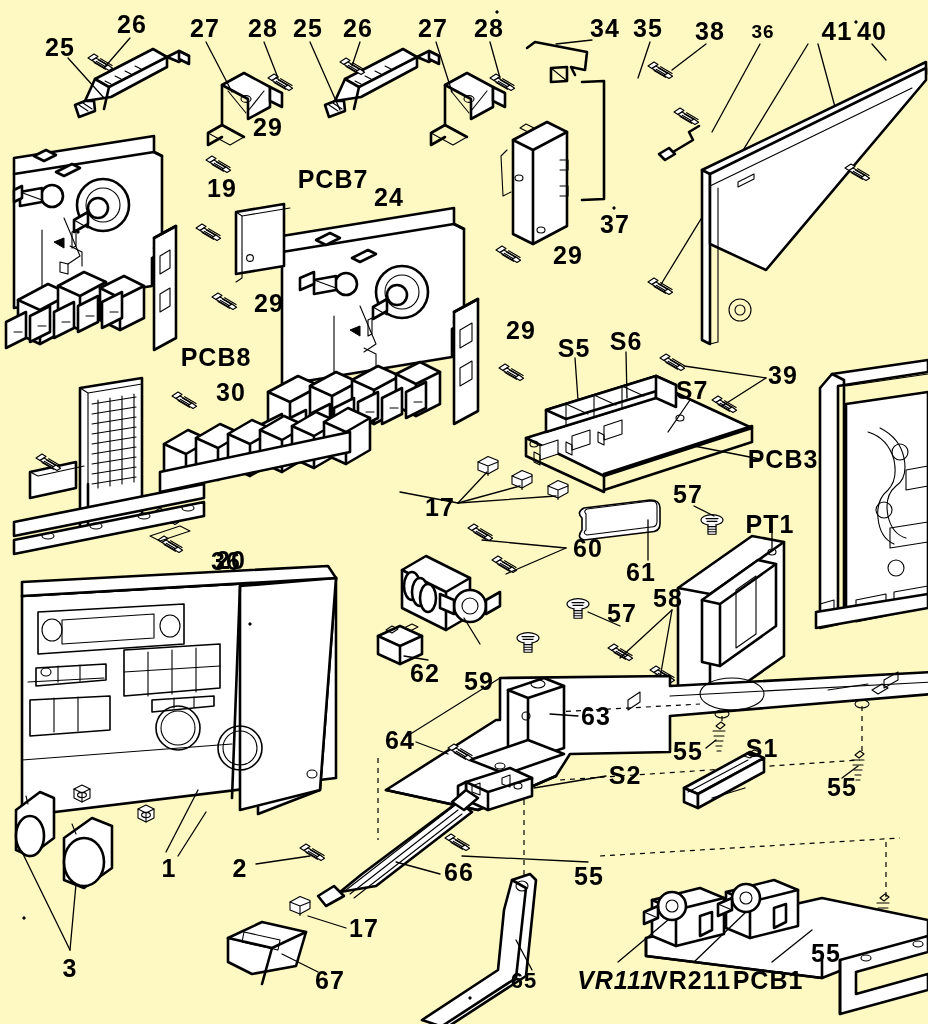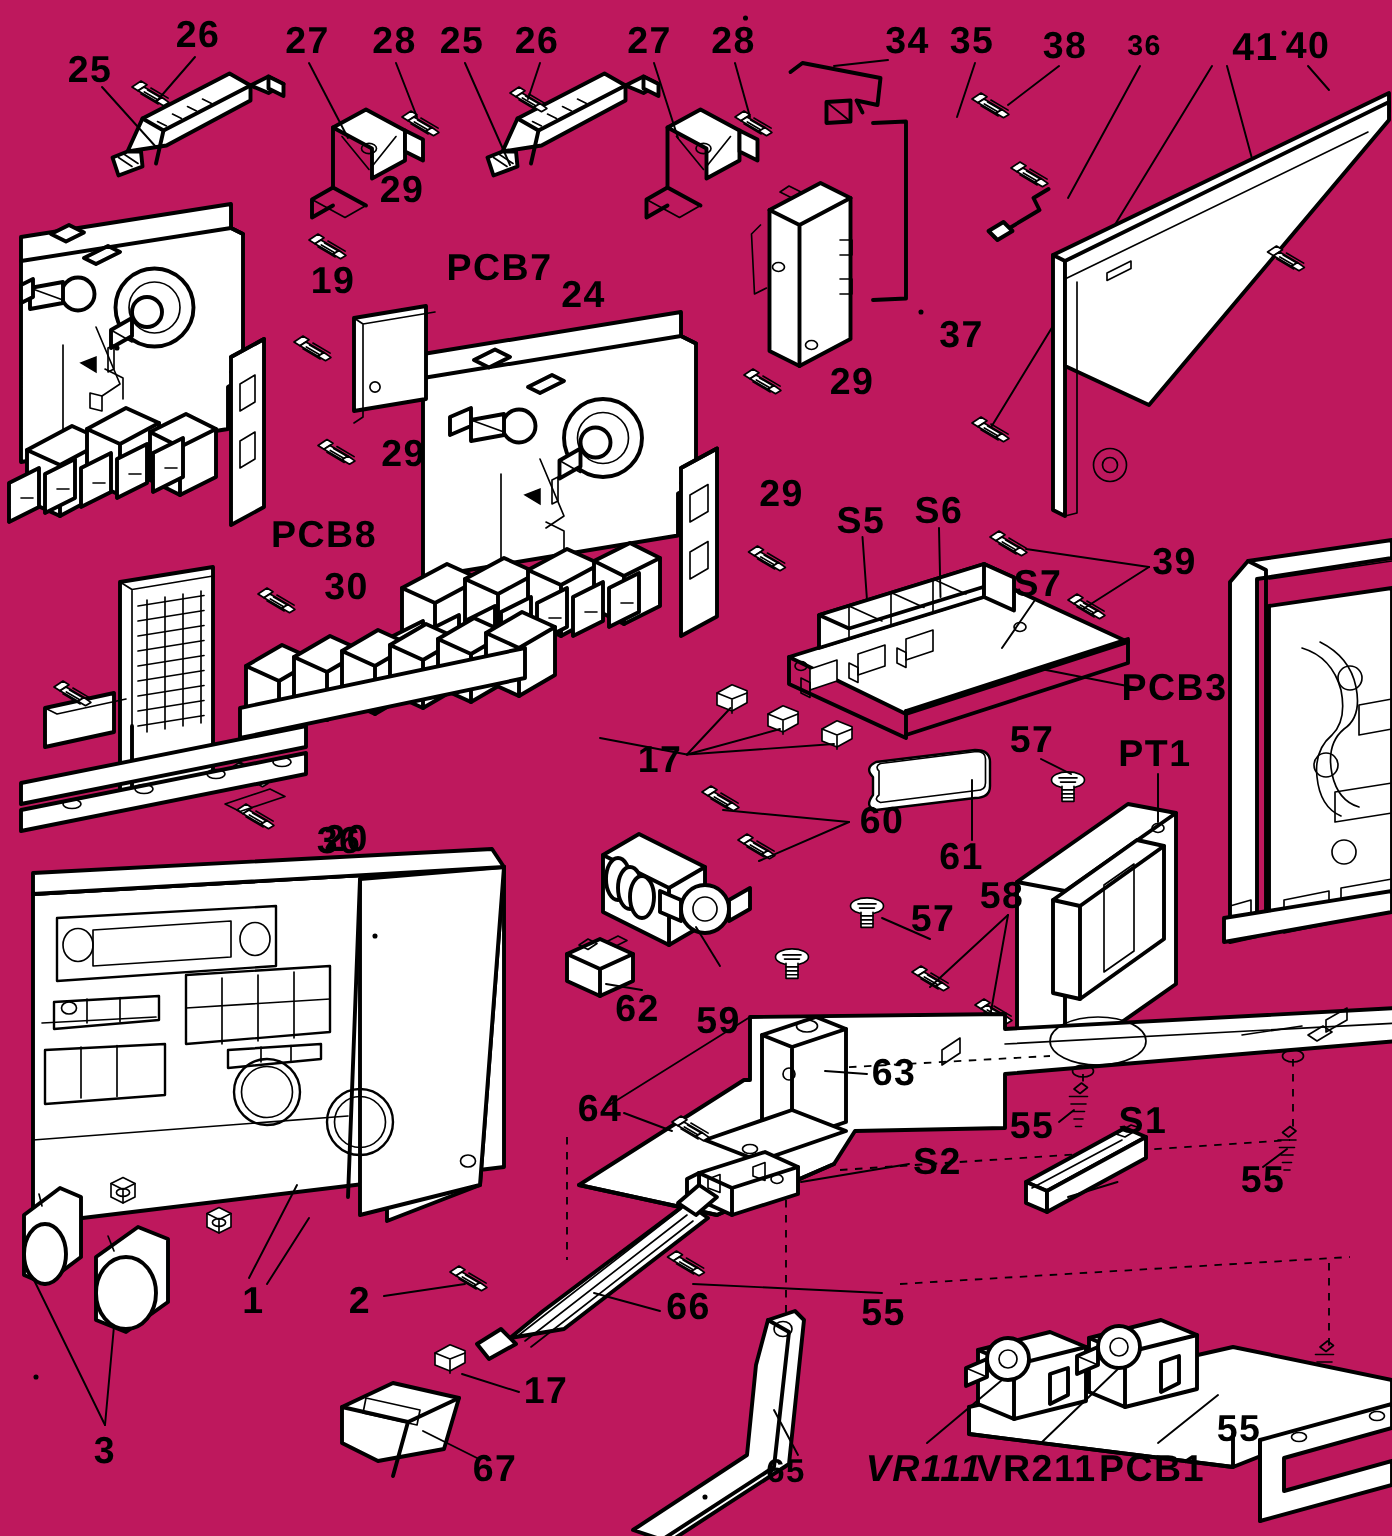--- a/index.html
+++ b/index.html
@@ -1,19 +1,19 @@
 <!DOCTYPE html>
 <html><head>
 <meta charset="utf-8">
 <title>Exploded Parts Diagram</title>
 <style>
   html,body{margin:0;padding:0;background:#fff;}
   body{width:928px;height:1024px;overflow:hidden;
        font-family:"Liberation Sans",sans-serif;color:#000;}
-  #sheet{position:relative;width:928px;height:1024px;background:#be185d;}
+  #sheet{position:relative;width:928px;height:1024px;background:#fef9c3;}
   #art{position:absolute;left:0;top:0;width:928px;height:1024px;}
   .lbl{position:absolute;font-family:"Liberation Sans",sans-serif;
        font-weight:700;color:#000;white-space:nowrap;line-height:1;
        letter-spacing:1px;transform:translate(-50%,-50%);
        -webkit-font-smoothing:none;}
 </style>
 </head>
 <body>
 
 <div id="sheet">
@@ -639,36 +639,36 @@
       <div class="lbl" style="left: 605px; top: 28px; font-size: 25px;">34</div>
       <div class="lbl" style="left: 648px; top: 28px; font-size: 25px;">35</div>
       <div class="lbl" style="left: 710px; top: 31px; font-size: 25px;">38</div>
       <div class="lbl" style="left: 763px; top: 31px; font-size: 19px;">36</div>
       <div class="lbl" style="left: 837px; top: 31px; font-size: 26px;">41</div>
       <div class="lbl" style="left: 872px; top: 31px; font-size: 25px;">40</div>
       <div class="lbl" style="left: 268px; top: 127px; font-size: 25px;">29</div>
       <div class="lbl" style="left: 222px; top: 188px; font-size: 25px;">19</div>
       <div class="lbl" style="left: 333px; top: 179px; font-size: 25px;">PCB7</div>
       <div class="lbl" style="left: 389px; top: 197px; font-size: 25px;">24</div>
-      <div class="lbl" style="left: 641px; top: 224px; font-size: 25px;">37</div>
+      <div class="lbl" style="left: 615px; top: 224px; font-size: 25px;">37</div>
       <div class="lbl" style="left: 568px; top: 255px; font-size: 25px;">29</div>
       <div class="lbl" style="left: 269px; top: 303px; font-size: 25px;">29</div>
       <div class="lbl" style="left: 521px; top: 330px; font-size: 25px;">29</div>
       <div class="lbl" style="left: 574px; top: 348px; font-size: 25px;">S5</div>
       <div class="lbl" style="left: 626px; top: 341px; font-size: 25px;">S6</div>
       <div class="lbl" style="left: 692px; top: 390px; font-size: 25px;">S7</div>
       <div class="lbl" style="left: 783px; top: 375px; font-size: 25px;">39</div>
       <div class="lbl" style="left: 216px; top: 357px; font-size: 25px;">PCB8</div>
       <div class="lbl" style="left: 231px; top: 392px; font-size: 25px;">30</div>
       <div class="lbl" style="left: 783px; top: 459px; font-size: 25px;">PCB3</div>
       <div class="lbl" style="left: 440px; top: 507px; font-size: 25px;">17</div>
       <div class="lbl" style="left: 231px; top: 532px; font-size: 25px; margin-top: 28px;">20</div>
       <div class="lbl" style="left: 226px; top: 561px; font-size: 25px;">36</div>
       <div class="lbl" style="left: 688px; top: 494px; font-size: 25px;">57</div>
-      <div class="lbl" style="left: 770px; top: 503px; font-size: 25px;">PT1</div>
+      <div class="lbl" style="left: 770px; top: 524px; font-size: 25px;">PT1</div>
       <div class="lbl" style="left: 588px; top: 548px; font-size: 25px;">60</div>
       <div class="lbl" style="left: 641px; top: 572px; font-size: 25px;">61</div>
       <div class="lbl" style="left: 668px; top: 598px; font-size: 25px;">58</div>
       <div class="lbl" style="left: 622px; top: 613px; font-size: 25px;">57</div>
       <div class="lbl" style="left: 479px; top: 681px; font-size: 25px;">59</div>
       <div class="lbl" style="left: 425px; top: 673px; font-size: 25px;">62</div>
       <div class="lbl" style="left: 596px; top: 716px; font-size: 25px;">63</div>
       <div class="lbl" style="left: 400px; top: 740px; font-size: 25px;">64</div>
       <div class="lbl" style="left: 688px; top: 751px; font-size: 25px;">55</div>
       <div class="lbl" style="left: 842px; top: 787px; font-size: 25px;">55</div>

